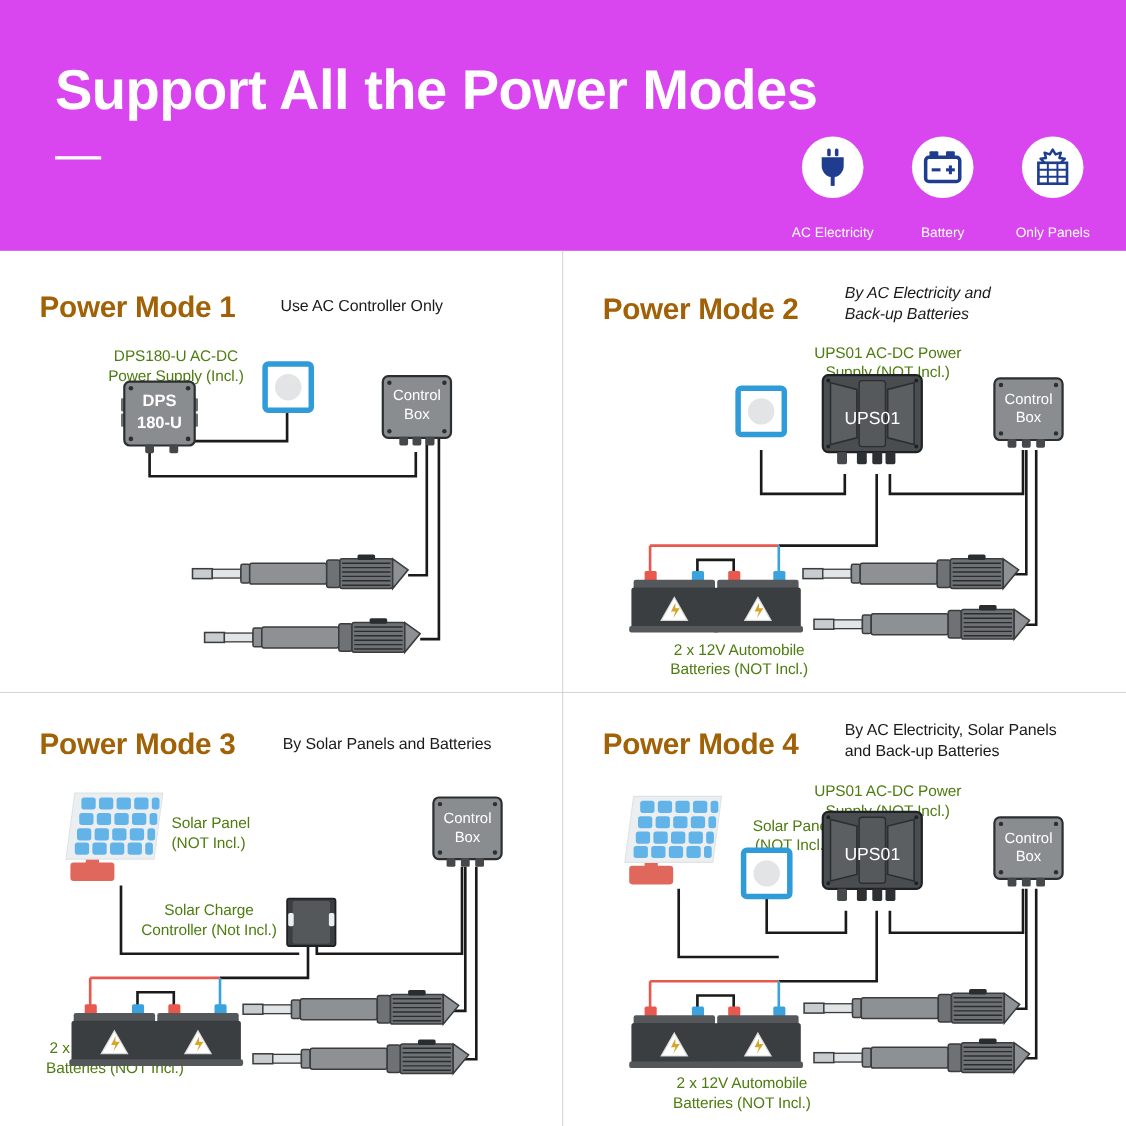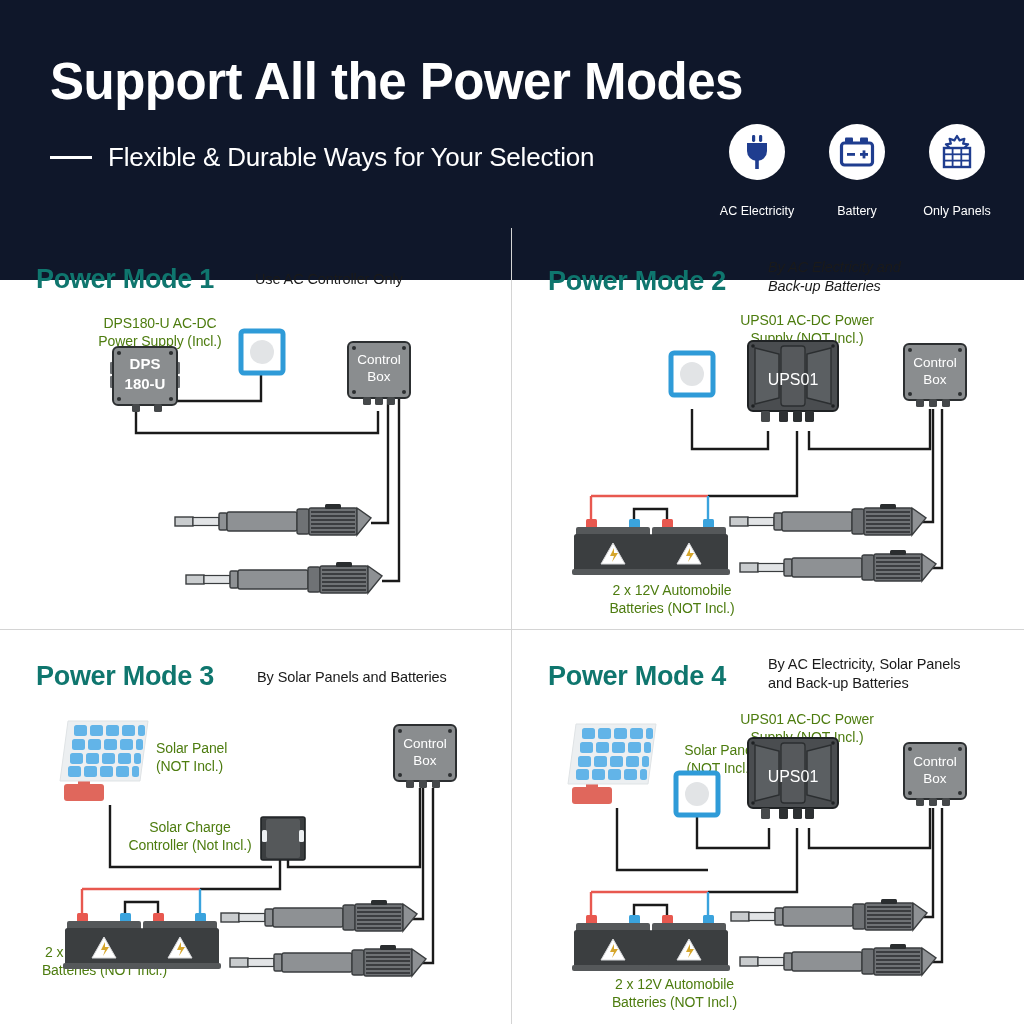--- a/index.html
+++ b/index.html
@@ -3,22 +3,22 @@
 <meta charset="utf-8">
 <style>
   * { margin:0; padding:0; box-sizing:border-box; }
   html,body { width:1024px; height:1024px; background:#ffffff;
               font-family:"Liberation Sans", sans-serif; overflow:hidden; }
 
   #page { position:relative; width:1024px; height:1024px; background:#fff; }
 
   
   #header {
-    position:absolute; left:0; top:0; width:1024px; height:280px;
-    background:#0f172a;
+    position:absolute; left:0; top:0; width:1024px; height:228px;
+    background:#d946ef;
   }
   #header-title {
     position:absolute; left:50px; top:52px;
     font-size:51px; font-weight:bold; color:#ffffff;
     letter-spacing:-0.5px; white-space:nowrap;
   }
   #subtitle-row {
     position:absolute; left:50px; top:142px;
     display:flex; align-items:center; gap:16px;
   }
@@ -44,21 +44,21 @@
   .divider-h { position:absolute; left:0px; top:629px; width:1024px; height:1px; background:#d4d4d4; }
 
   
   .panel { position:absolute; width:512px; height:398px; }
   #panel1 { left:0px;   top:231px; }
   #panel2 { left:512px; top:231px; }
   #panel3 { left:0px;   top:630px; }
   #panel4 { left:512px; top:630px; }
 
   .mode-title {
-    position:absolute; font-size:27px; font-weight:bold; color:#0f766e;
+    position:absolute; font-size:27px; font-weight:bold; color:#a16207;
     white-space:nowrap; letter-spacing:-0.3px;
   }
   .mode-sub {
     position:absolute; font-size:14.5px; color:#1a1a1a;
     line-height:1.3; letter-spacing:-0.1px;
   }
   .cap {
     position:absolute; font-size:14px; color:#4d7c0f;
     line-height:1.32; text-align:center; letter-spacing:-0.1px;
   }
@@ -69,21 +69,20 @@
 </head>
 <body>
 
 <div id="page">
 
   <div id="header">
     <div id="header-title">Support All the Power Modes</div>
 
     <div id="subtitle-row">
       <span id="subtitle-dash"></span>
-      <span id="header-subtitle">Flexible &amp; Durable Ways for Your Selection</span>
     </div>
 
     <div id="header-icons">
 
       <div class="hicon-wrap">
         <div class="hicon-circle">
           <svg width="34" height="36" viewBox="0 0 34 36">
             <rect x="12" y="1" width="3.2" height="7" rx="1.4" fill="#1f3d8f"></rect>
             <rect x="19" y="1" width="3.2" height="7" rx="1.4" fill="#1f3d8f"></rect>
             <path d="M7 9 h20 v8 a10 10 0 0 1 -20 0 z" fill="#1f3d8f"></path>

